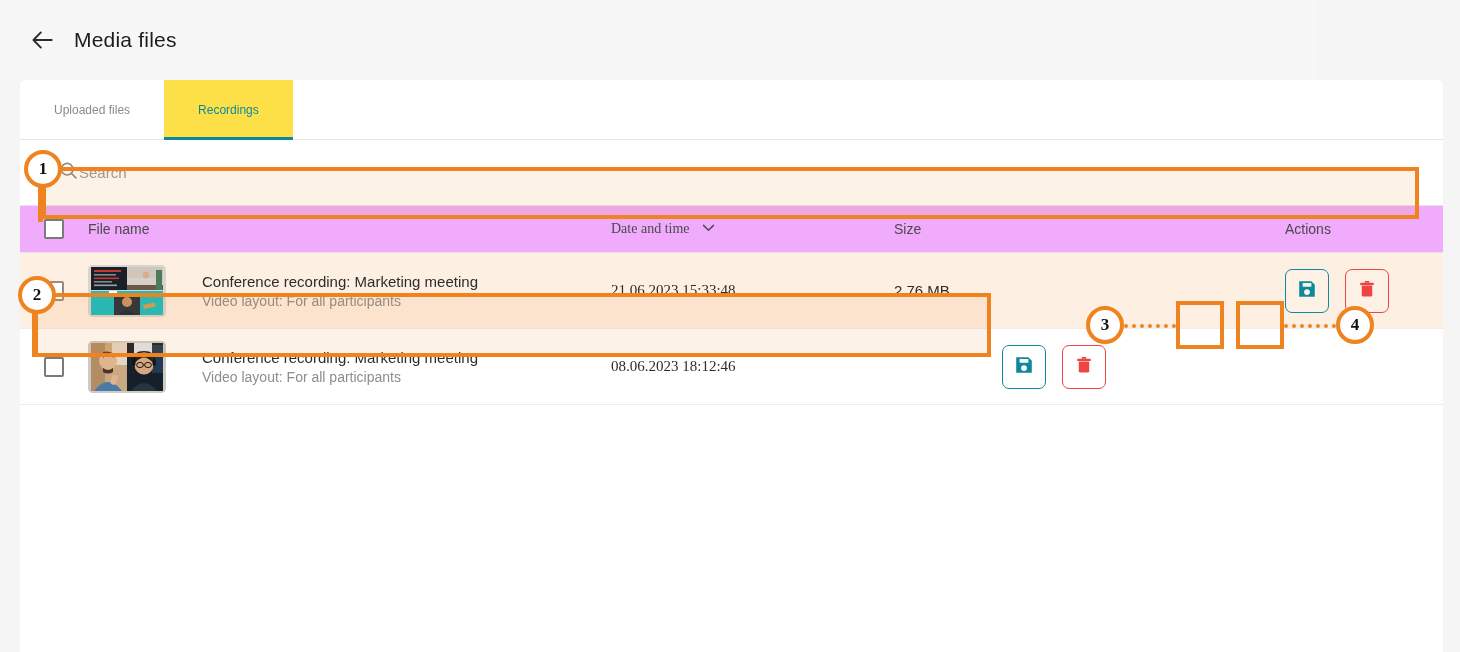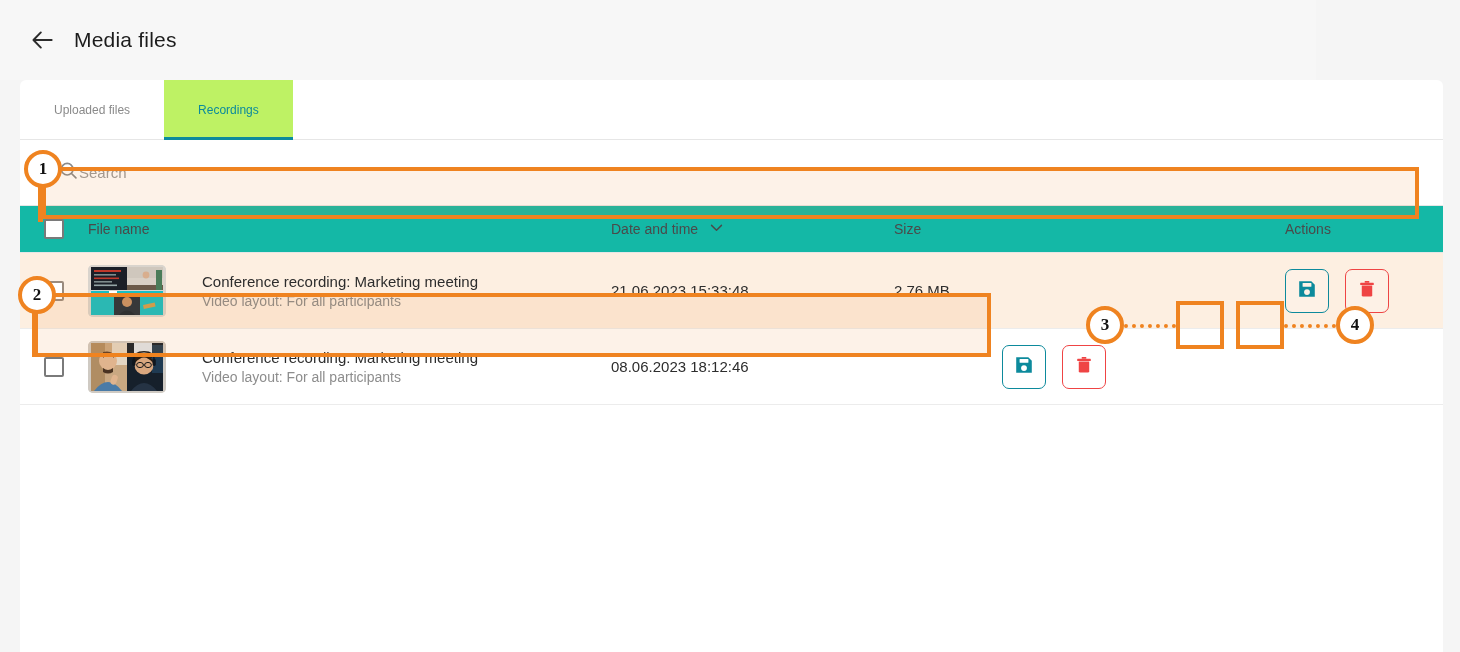--- a/index.html
+++ b/index.html
@@ -29,43 +29,43 @@
     overflow: hidden;
   }
 
   
   .tabs { height: 60px; display: flex; border-bottom: 1px solid #e6e6e6; }
   .tab {
     height: 60px; display: flex; align-items: center; justify-content: center;
     font-size: 12px; color: #8a8a8a; cursor: pointer; position: relative;
     padding: 0 34px; background: transparent;
   }
-  .tab.active { color: #0c8a9c; background: #bef264; font-weight: 500; }
+  .tab.active { color: #0c8a9c; background: #fde047; font-weight: 500; }
   .tab.active::after {
     content: ""; position: absolute; left: 0; right: 0; bottom: 0;
     height: 3px; background: #0c8a9c;
   }
 
   
   .search-wrap { height: 65px; display: flex; align-items: center; padding: 0 22px; }
   .search-box {
     flex: 1; height: 44px; display: flex; align-items: center; 
     padding: 0 16px; background: transparent; border: none;
   }
   .search-input-text { font-size: 15px; color: #9b9b9b; }
 
   
   .table { width: 100%; }
   .thead {
-    height: 48px; background: #14b8a6; display: flex; align-items: center;
+    height: 48px; background: #f0abfc; display: flex; align-items: center;
     border-top: 1px solid #e6e6e6; border-bottom: 1px solid #e6e6e6;
   }
   .col-check { width: 68px; display: flex; justify-content: center; align-items: center; flex: none; }
   .col-name  { width: 523px; flex: none; }
-  .col-date  { width: 283px; flex: none; }
+  .col-date  { width: 283px; flex: none; font-family: Liberation Serif, serif; }
   .col-size  { width: 283px; flex: none; }
   .col-act   { flex: 1; }
   .th { font-size: 14px; color: #4a4a4a; font-weight: 500; display: flex; align-items: center; gap: 10px; }
 
   .chk {
     width: 20px; height: 20px; border: 2px solid #7a7a7a; border-radius: 2px;
     background: #fff; cursor: pointer;
   }
   .chk.light { border-color: #9a8b7e; }
 

